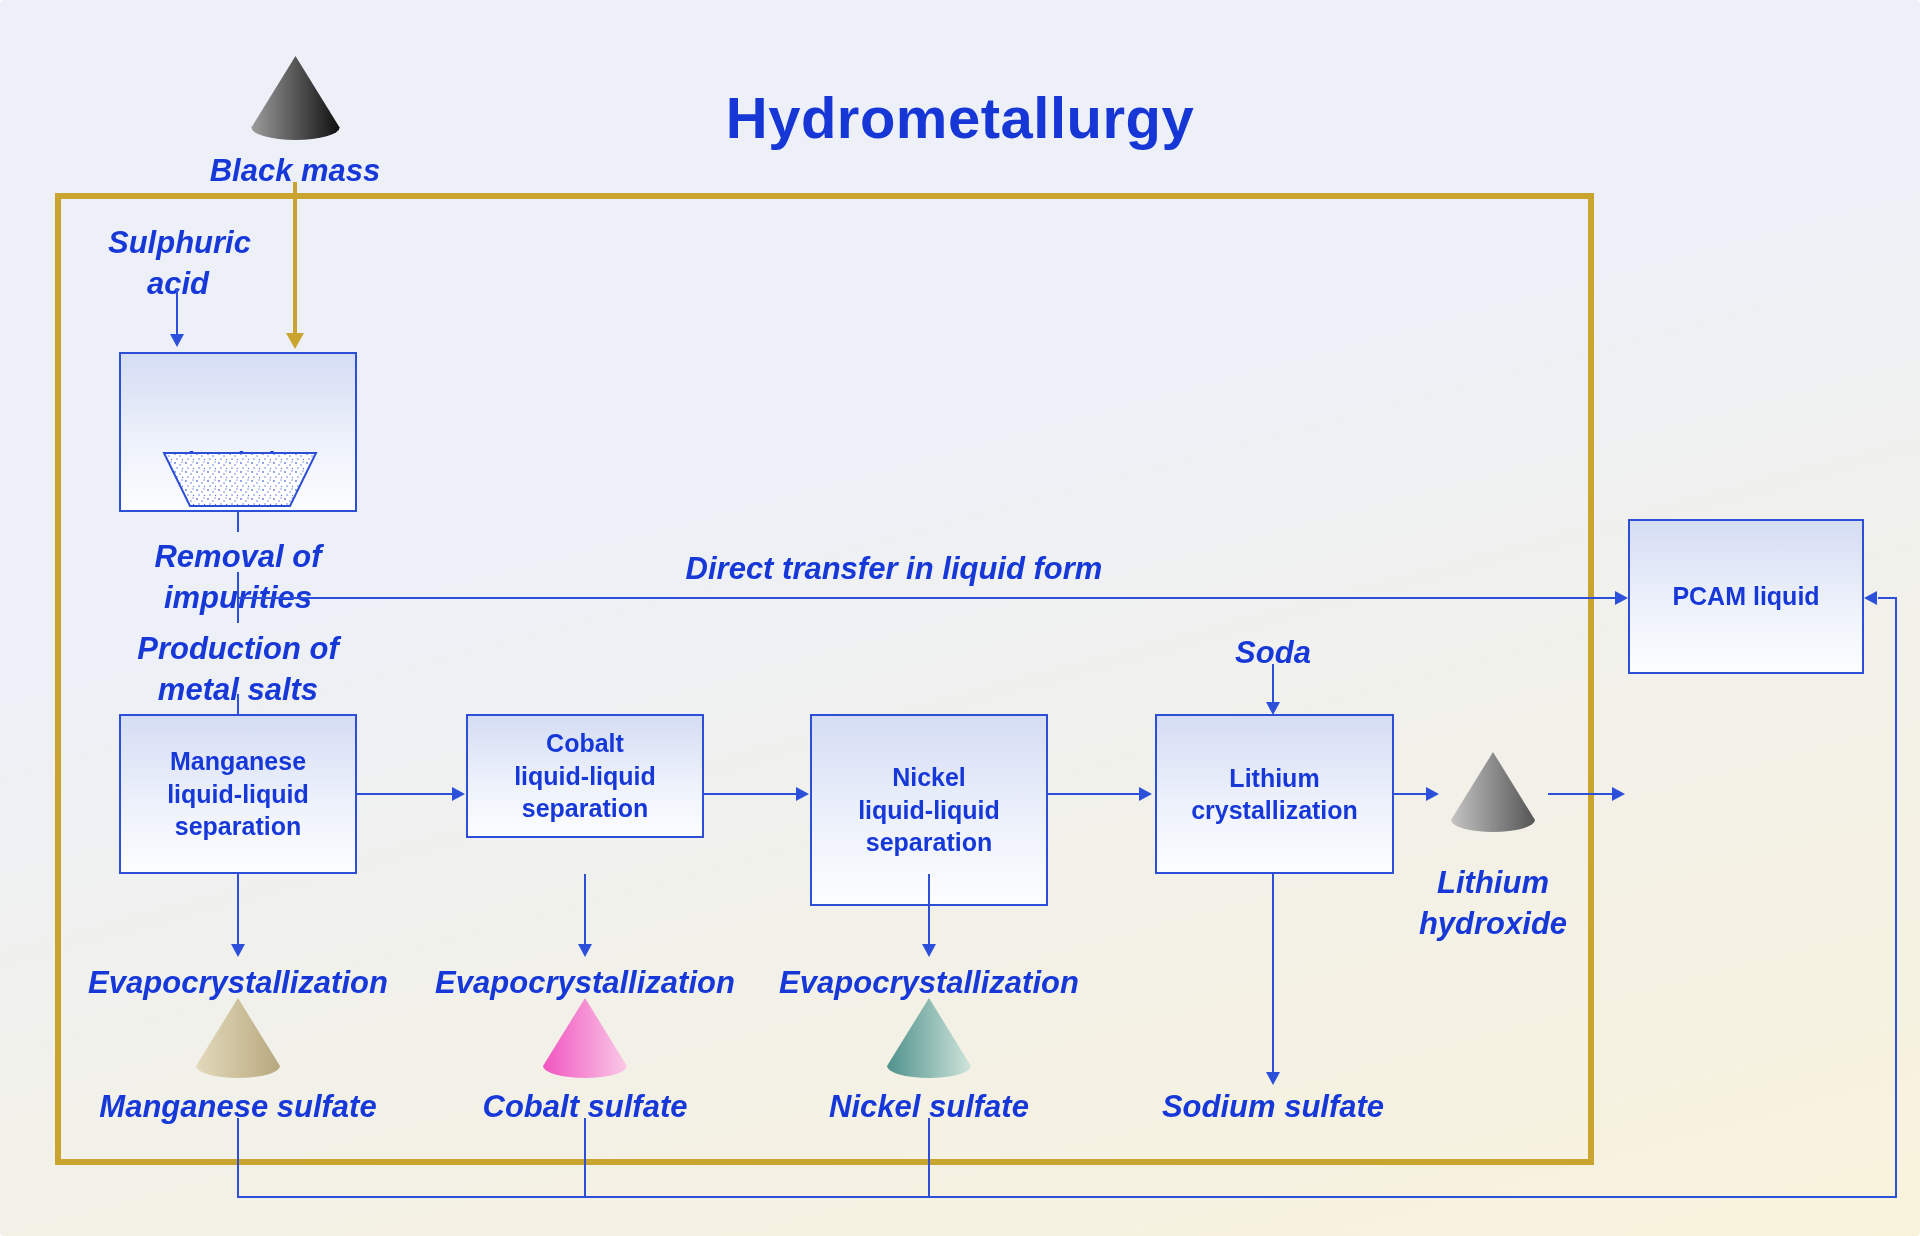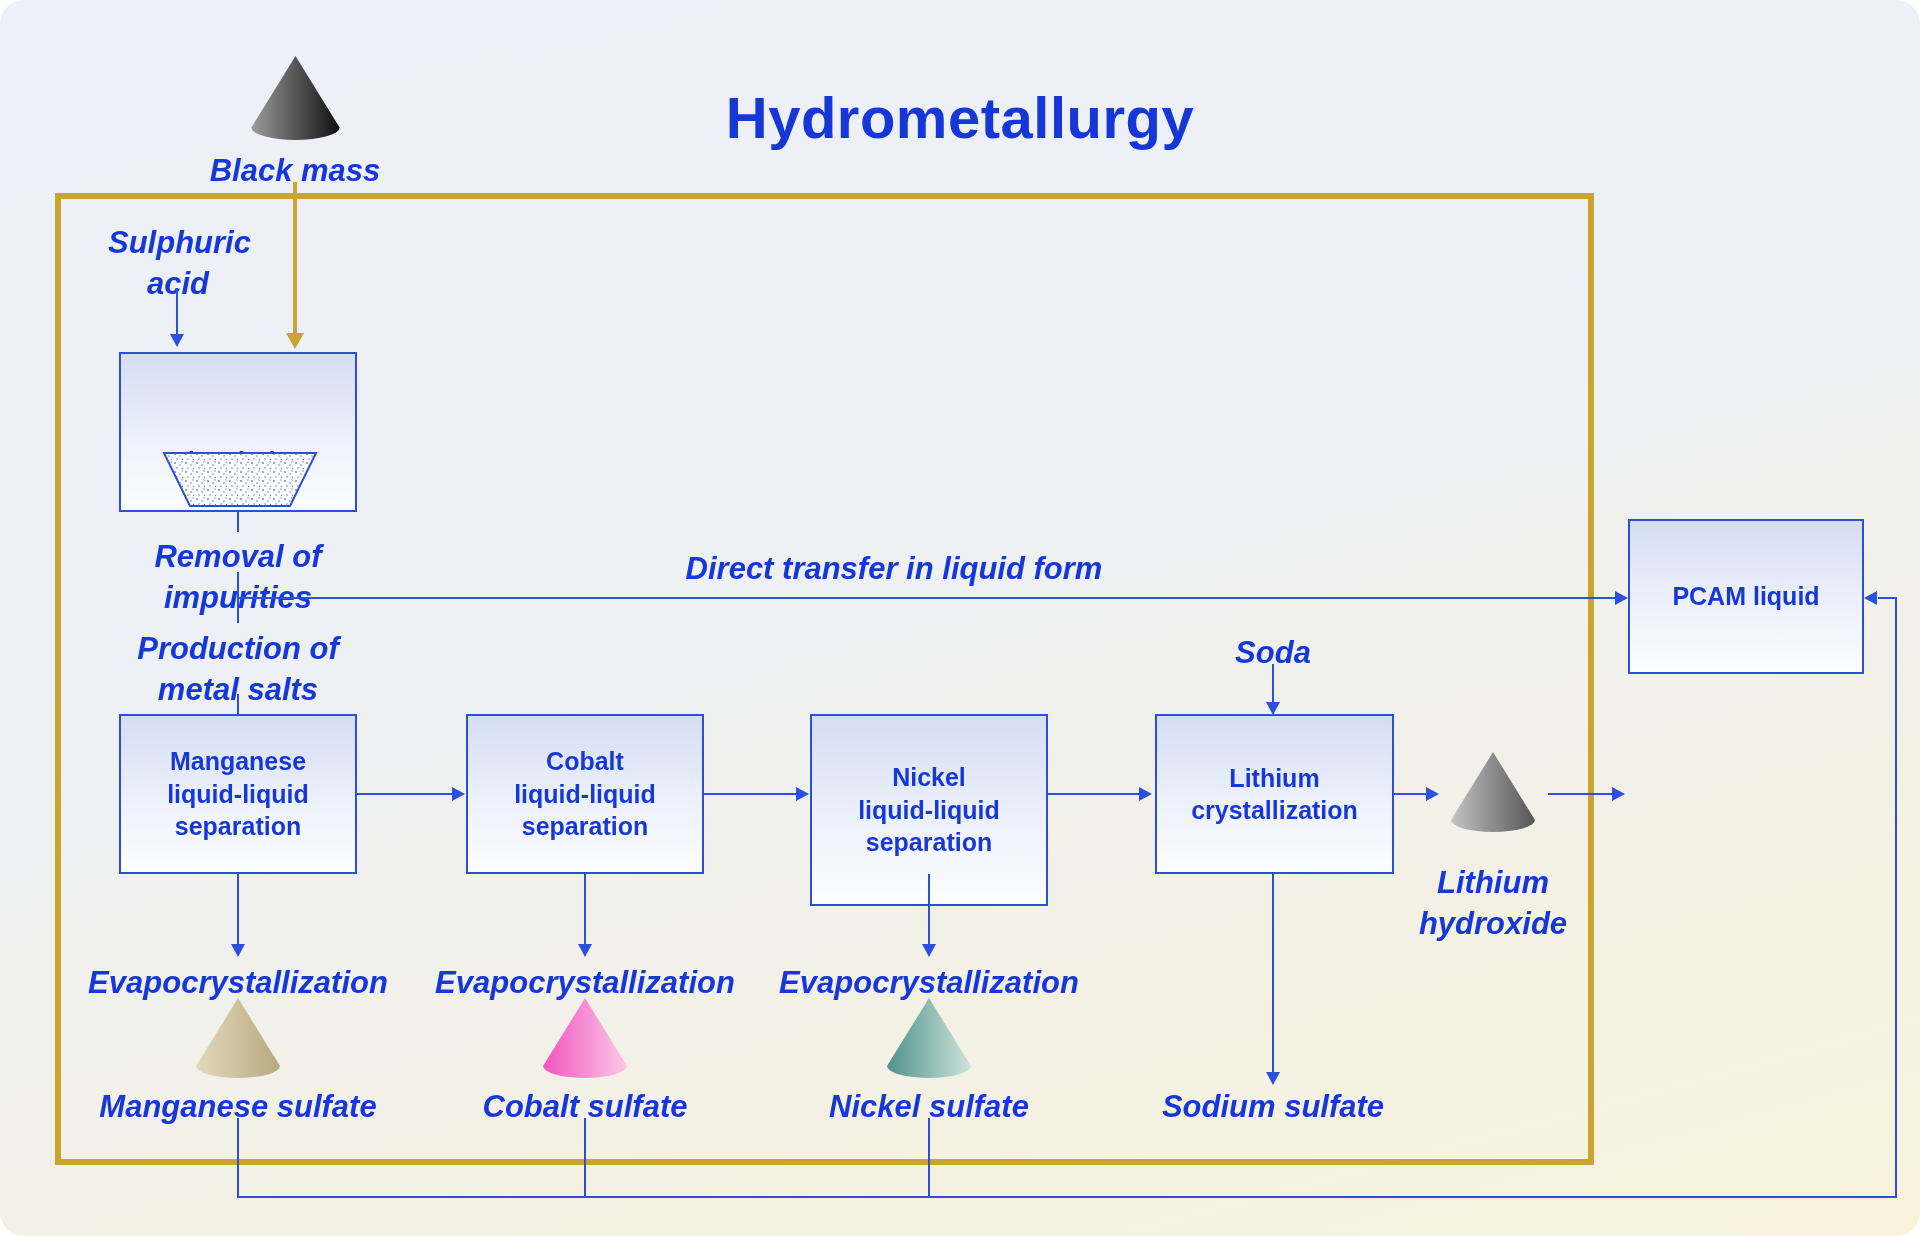--- a/index.html
+++ b/index.html
@@ -1,18 +1,18 @@
 <!DOCTYPE html>
 <html><head>
 <meta charset="utf-8">
 <style>
   html,body{margin:0;padding:0;background:#ffffff;}
   .page{
     position:relative;width:1920px;height:1236px;overflow:hidden;
-    border-radius:24px;
+    border-radius:4px;
     background:linear-gradient(165deg,#edf0f8 0%,#edf0f6 40%,#f3f1e6 72%,#f9f3dc 100%);
     font-family:"Liberation Sans", sans-serif;
   }
   .title{
     position:absolute;left:0;top:84px;width:100%;text-align:center;
     font-size:58px;font-weight:700;color:#1637d6;letter-spacing:0.5px;
   }
   .lbl{
     position:absolute;color:#1738d8;font-size:31px;font-weight:600;
     text-align:center;white-space:pre-line;line-height:1.33;font-style:italic;
@@ -96,21 +96,21 @@
   <div class="lbl" style="left:644px;top:548px;width:500px">Direct transfer in liquid form</div>
 
   <div class="lbl" style="left:118px;top:628px;width:240px">Production of
 metal salts</div>
 
   <div class="box" style="left:119px;top:714px;width:238px;height:160px">
     <span>Manganese
 liquid-liquid
 separation</span>
   </div>
-  <div class="box" style="left:466px;top:714px;width:238px;height:160px">
+  <div class="box" style="left:466px;top:714px;width:238px;height:124px">
     <span>Cobalt
 liquid-liquid
 separation</span>
   </div>
   <div class="box" style="left:810px;top:714px;width:238px;height:192px">
     <span>Nickel
 liquid-liquid
 separation</span>
   </div>
   <div class="box" style="left:1155px;top:714px;width:239px;height:160px">

